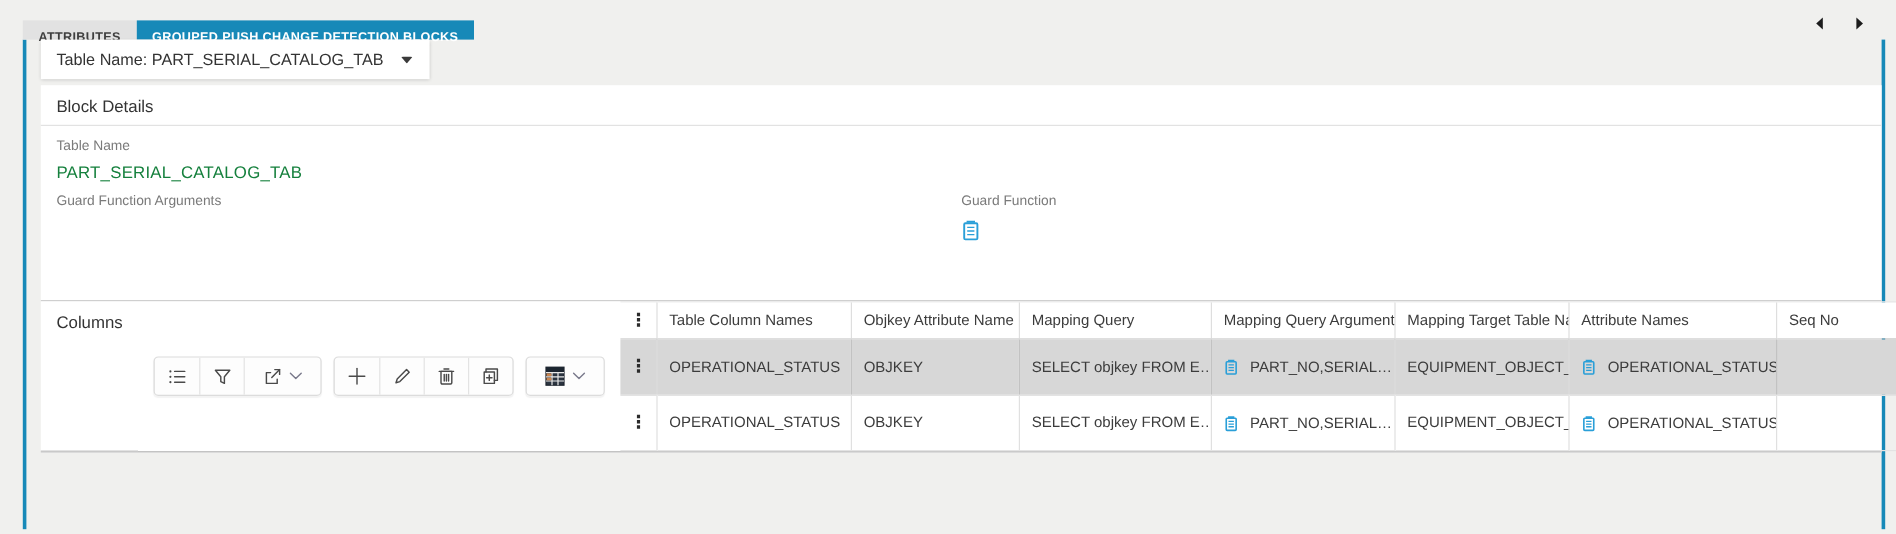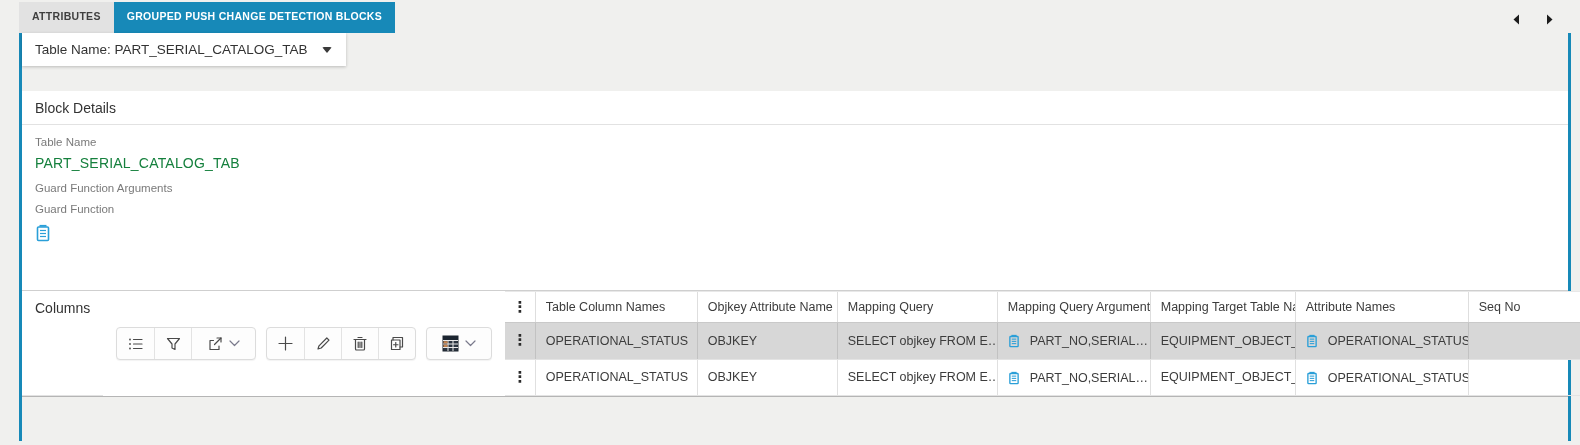--- a/index.html
+++ b/index.html
@@ -13,56 +13,57 @@
     background:#f0f0ee;
     font-family:"Liberation Sans","DejaVu Sans",sans-serif;
     color:#3c3c3c;
   }
   
   .tabbar{
     display:flex;align-items:flex-end;
     padding:5px 20px 0 19px;height:33px;
   }
   .tab{
-    height:31px;line-height:28px;padding:0 13px;
+    height:16px;line-height:28px;padding:0 13px;
     font-size:10.5px;font-weight:bold;letter-spacing:.3px;
     background:#e2e2e2;color:#3f3f3f;cursor:pointer;white-space:nowrap;
   }
   .tab.active{background:var(--accent);color:#fff;}
   .tabnav{margin-left:auto;display:flex;gap:26px;align-items:center;height:28px;padding-right:6px;}
   .tabnav svg{display:block;cursor:pointer;}
   
   .panel{
     margin:0 9px 0 19px;
     border-left:3px solid var(--accent);
     border-right:3px solid var(--accent);
     height:408px;
+    padding-left:12px;
   }
   .selector-row{height:38px;display:flex;align-items:flex-start;}
   .selector-btn{
     background:#fff;height:33px;display:flex;align-items:center;
     padding:0 14px 0 13px;font-size:13.5px;color:#333;
     box-shadow:0 1px 3px rgba(0,0,0,.22);cursor:pointer;white-space:nowrap;
   }
   .caret-down{
     width:0;height:0;margin-left:14px;
     border-left:5px solid transparent;border-right:5px solid transparent;
     border-top:6px solid #3a3a3a;border-radius:2px;
   }
   .white-area{
     background:#fff;height:306px;border-bottom:1px solid #b5b5b5;
-    display:flex;flex-direction:column;margin-top:20px;
+    display:flex;flex-direction:column;
   }
   .section-title{
     font-size:14px;color:#333;padding:9px 13px 8px;
     border-bottom:1px solid #e2e2e2;
   }
   
   .form-grid{
-    display:grid;grid-template-columns:1fr;
+    display:grid;grid-template-columns:1fr 1fr;
     padding:2px 13px 0;flex:0 0 auto;
   }
   .fld-label{font-size:11.5px;color:#7a7a7a;margin-top:9px;}
   .fld-value{font-size:14px;color:#15803d;margin-top:7px;min-height:18px;letter-spacing:.2px;}
   .fld-icon{margin-top:9px;height:18px;cursor:pointer;display:inline-flex;width:22px;}
   .spacer-bd{height:44px;}
   
   .columns-section{border-top:1px solid #cfcfcf;display:flex;flex-direction:row;flex:1;}
   .toolbar{
     display:flex;align-items:center;padding:7px 13px;gap:10px;

